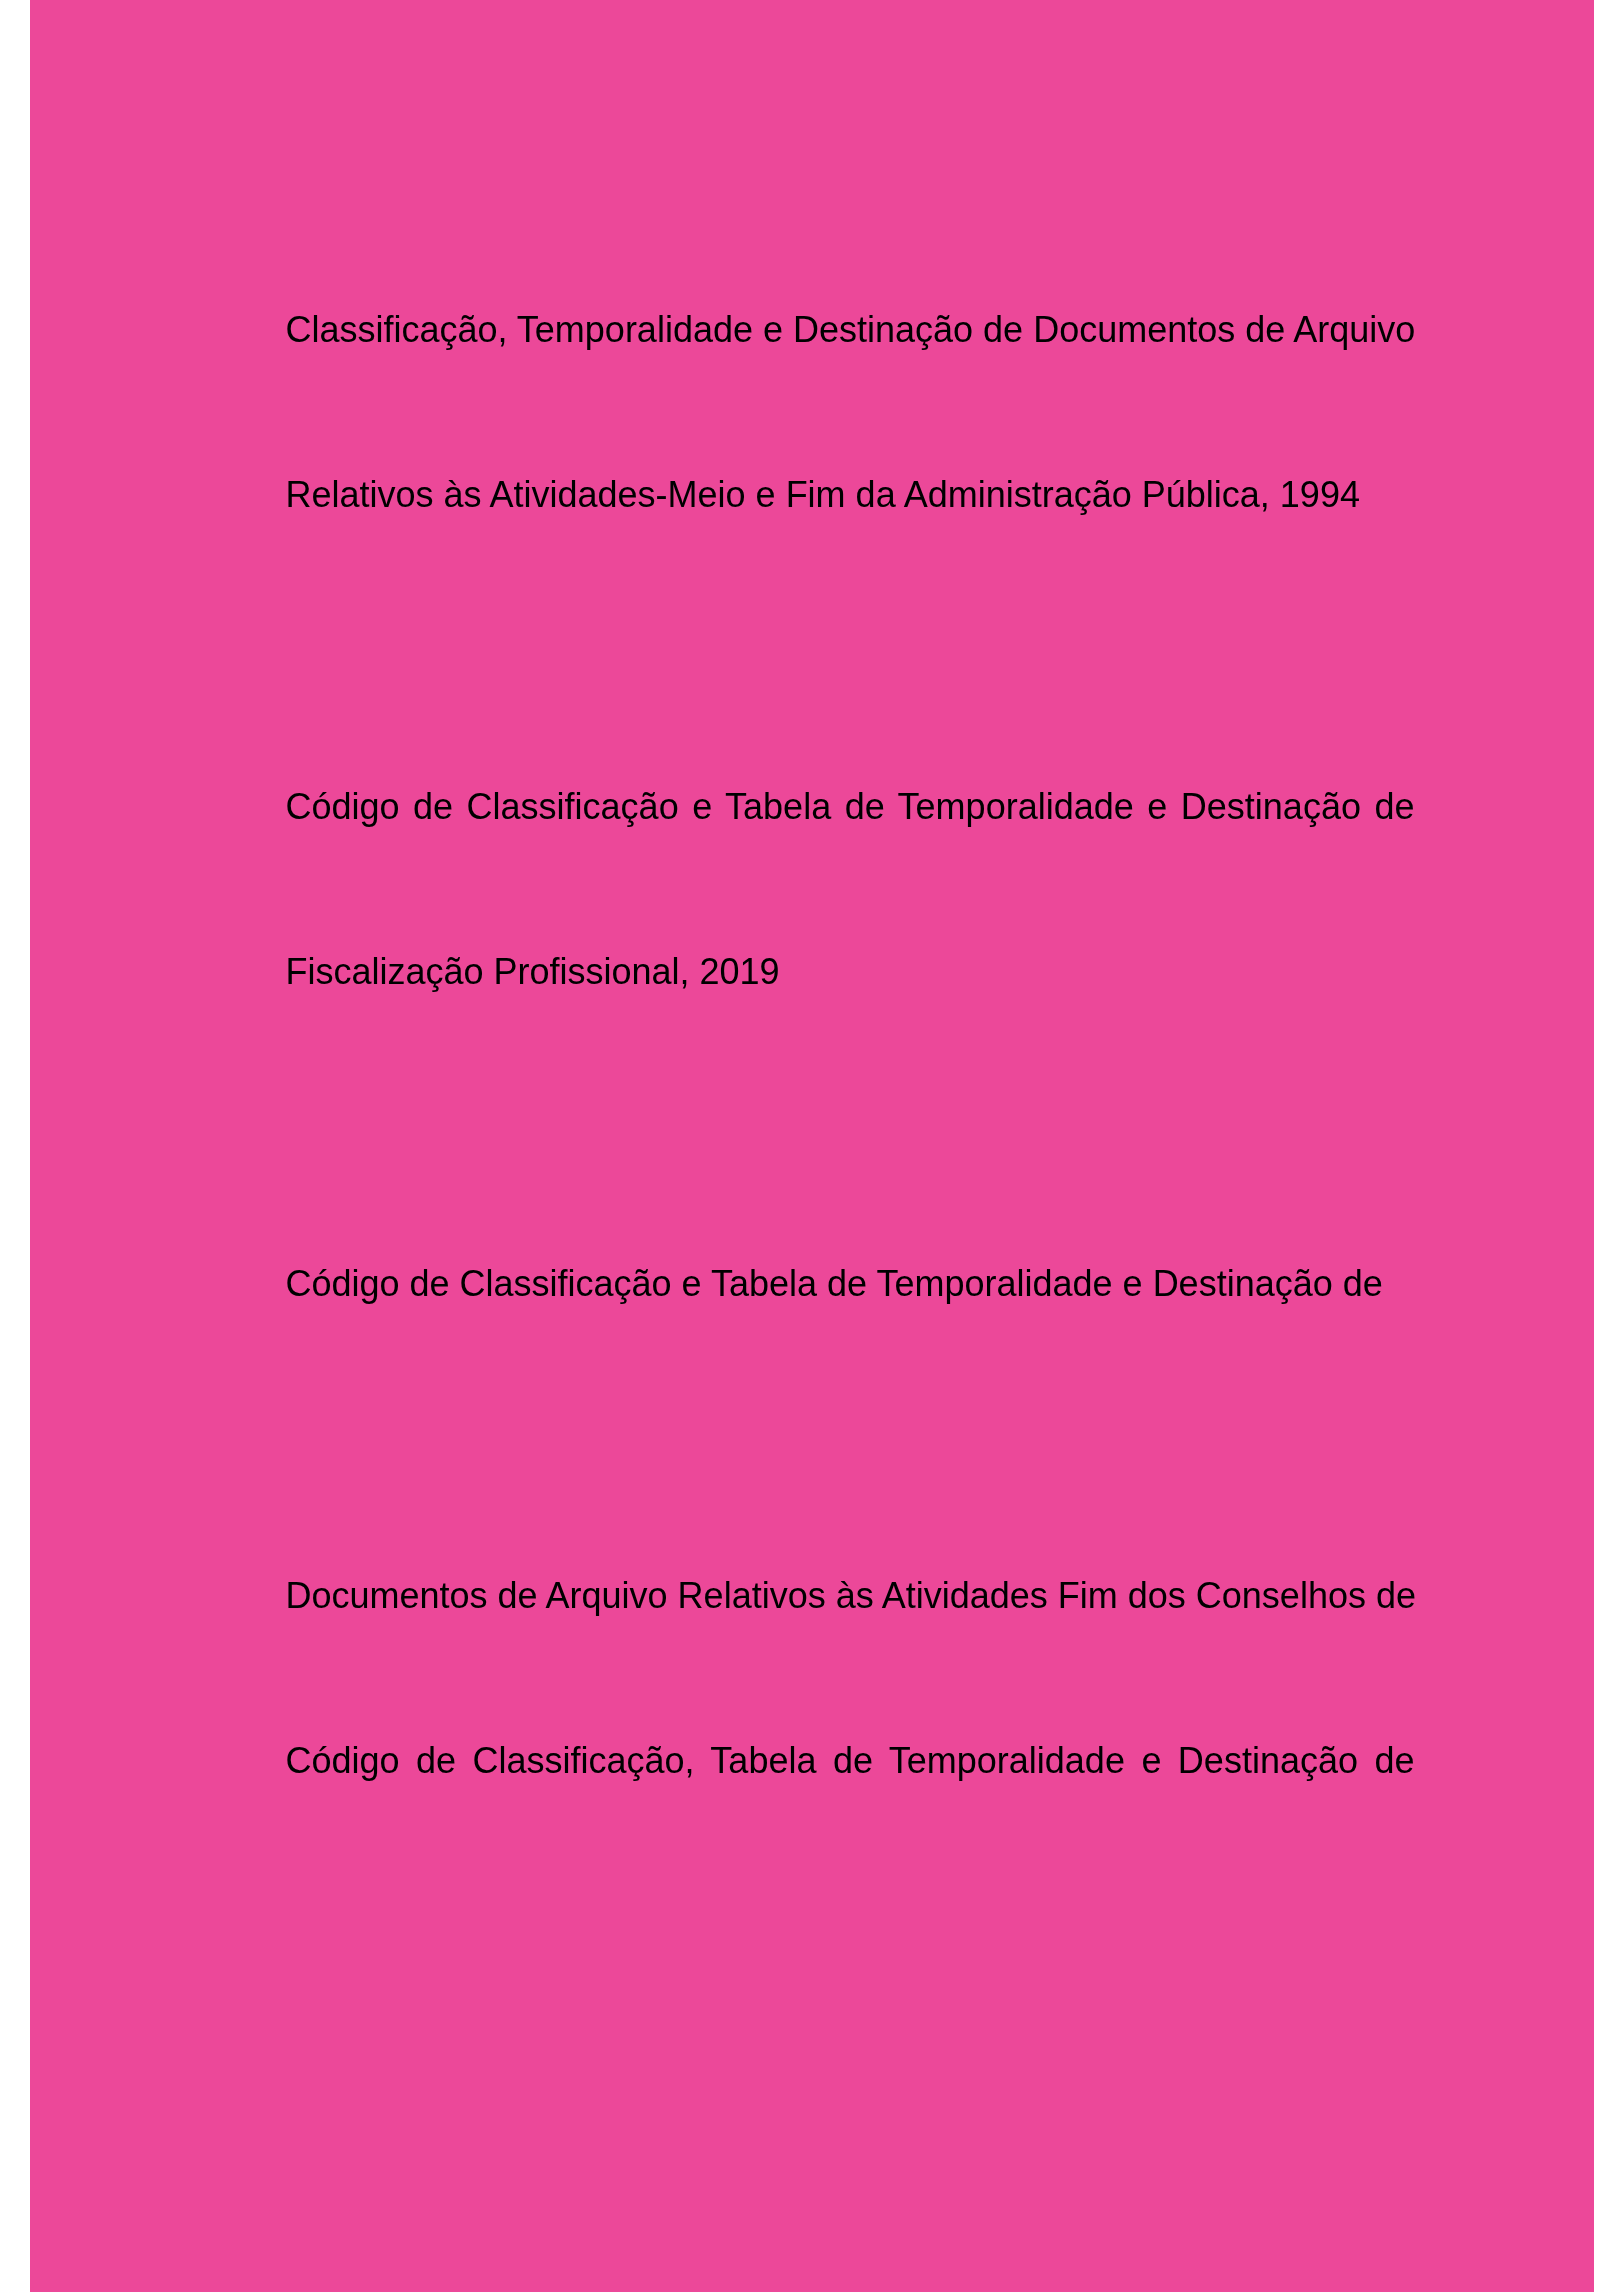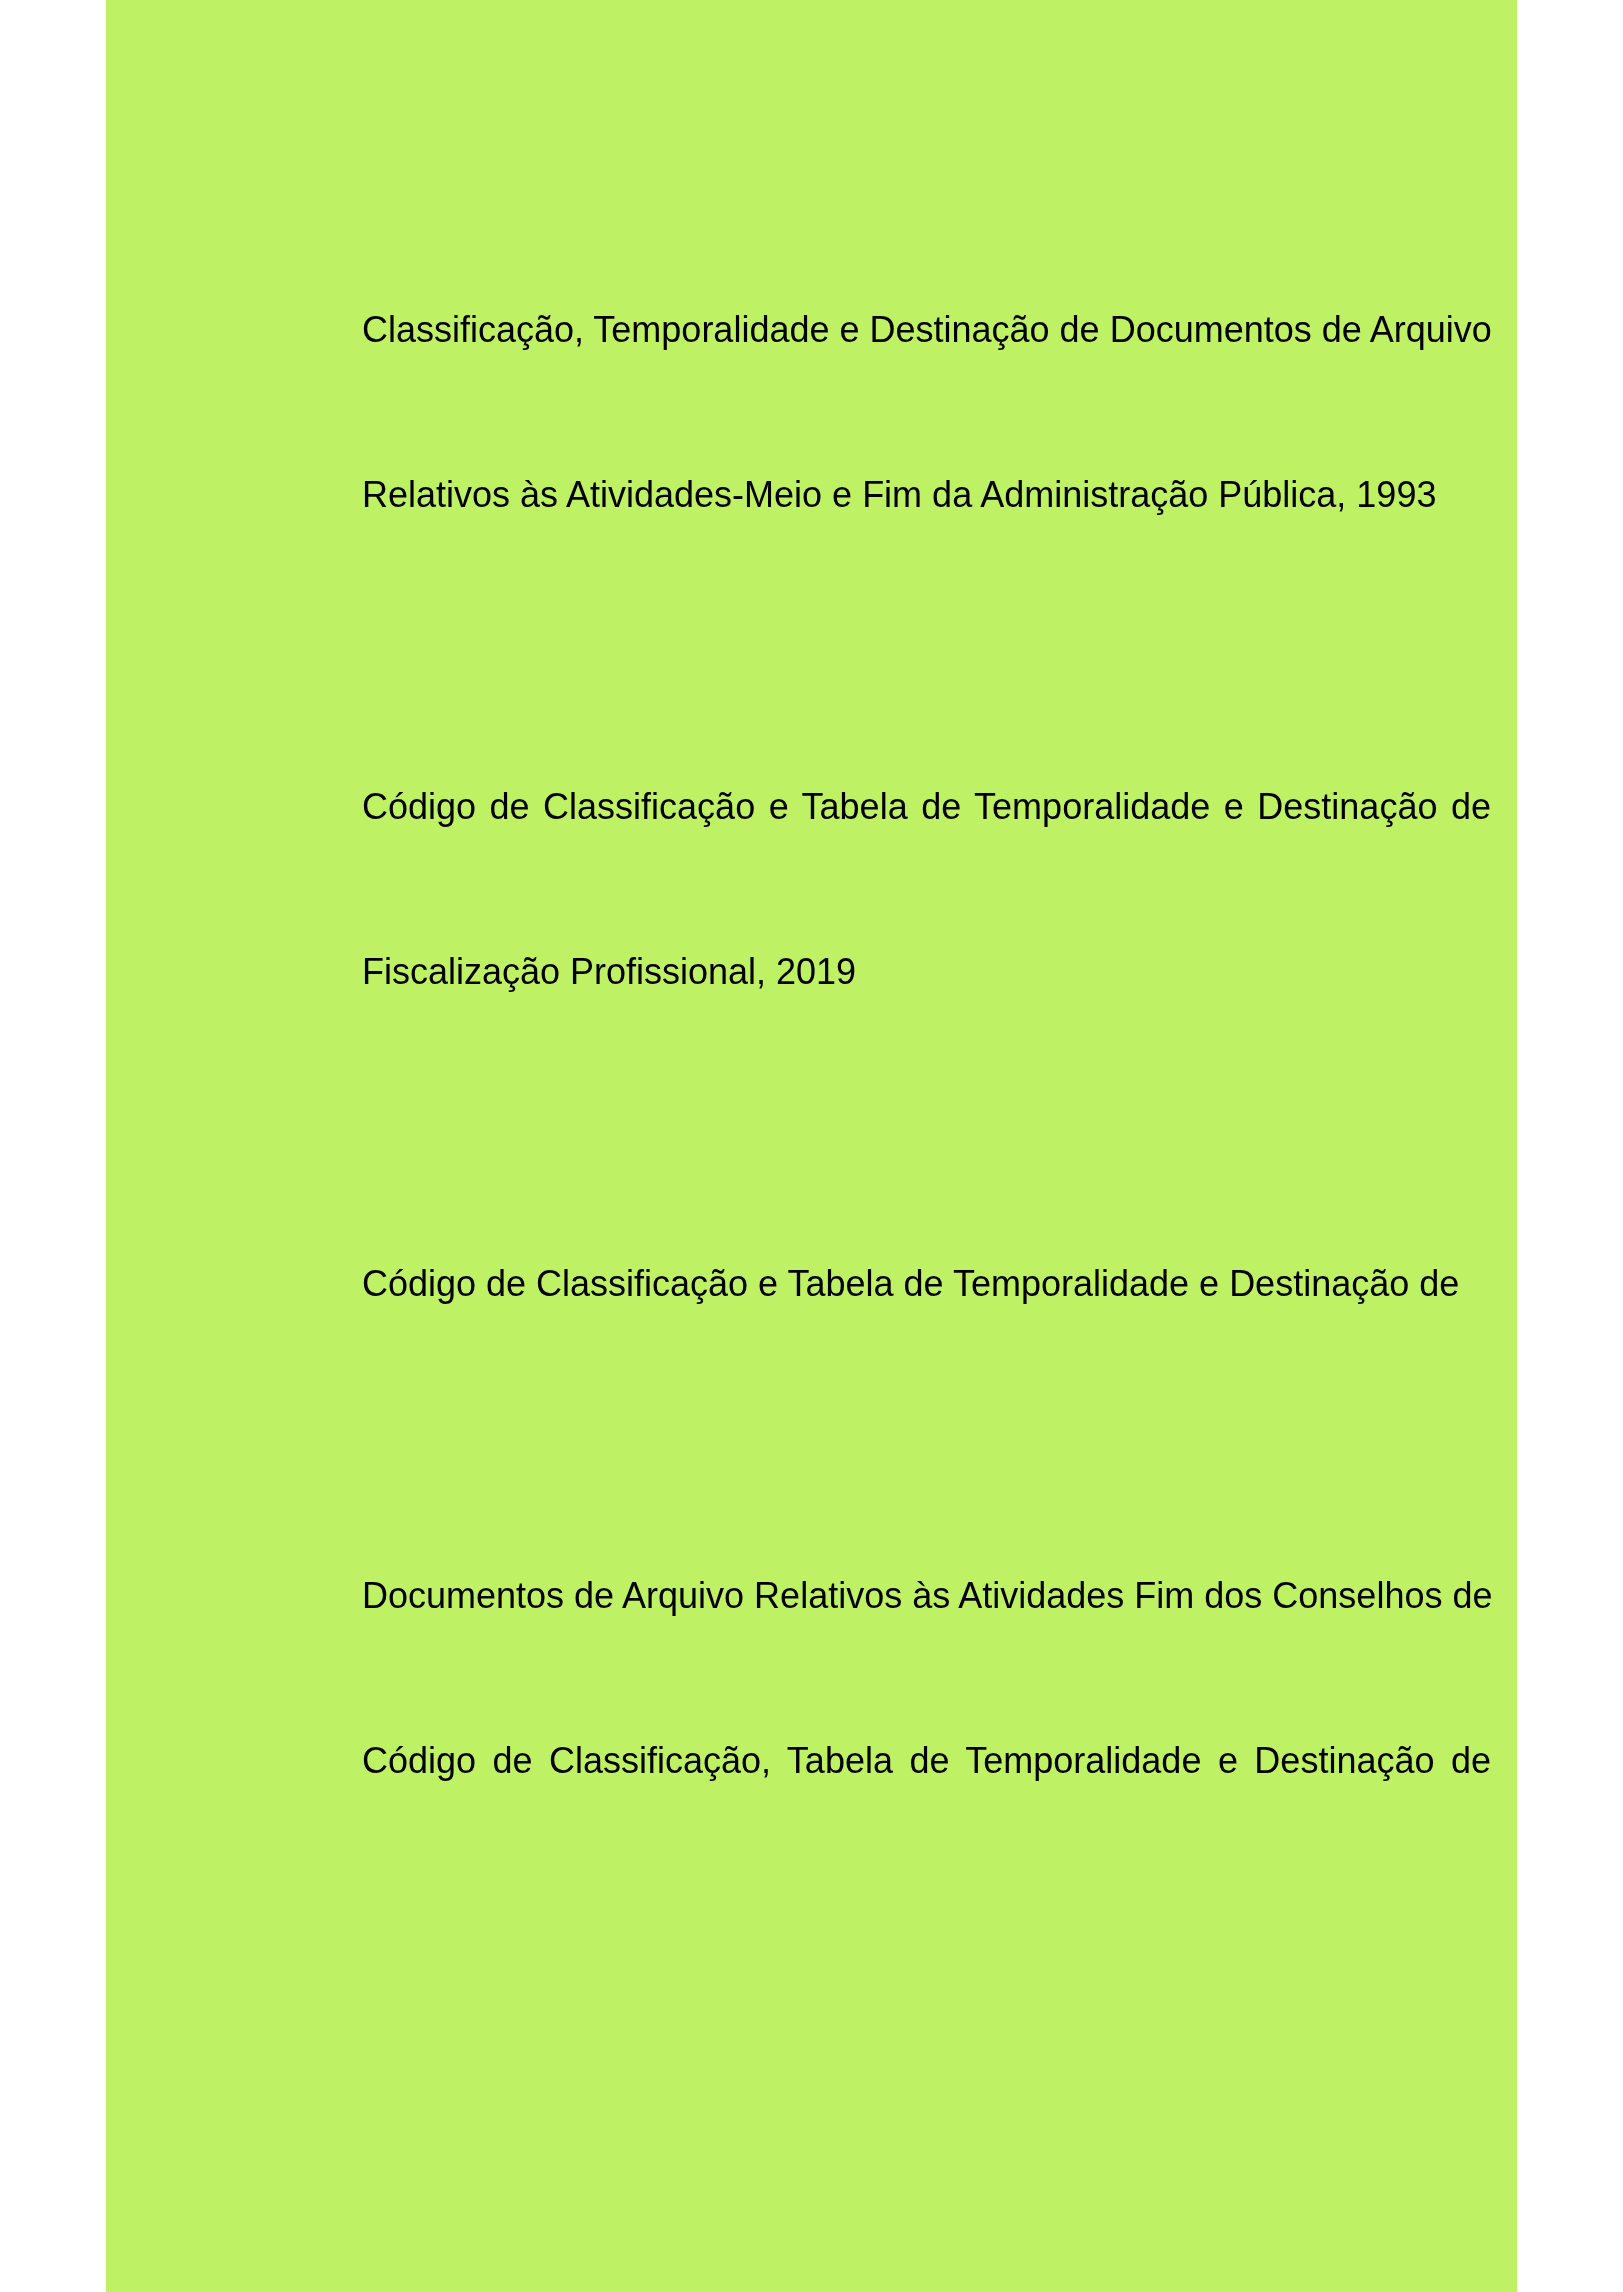--- a/index.html
+++ b/index.html
@@ -4,23 +4,23 @@
 <title>Referências</title>
 <style>
   html, body {
     margin: 0;
     padding: 0;
     background: #ffffff;
   }
 
   .page {
     position: relative;
-    width: 1411px;
+    width: 1564px;
     height: 2293px;
-    background: #bef264;
+    background: #ec4899;
     margin: 0 auto;
     overflow: hidden;
     font-family: "Liberation Sans", sans-serif;
     color: #000000;
     -webkit-font-smoothing: antialiased;
   }
 
   .doc-body {
     position: absolute;
     left: 250px;
@@ -65,21 +65,21 @@
   .indent-1 { padding-left: 5.9px; }
 </style>
 </head>
 <body>
 
 <div class="page">
   <div class="doc-body">
 
     <p class="para gap-a indent-1">
       <span class="lline">Classificação, Temporalidade e Destinação de Documentos de Arquivo</span>
-      <span class="lline">Relativos às Atividades-Meio e Fim da Administração Pública, 1993</span>
+      <span class="lline">Relativos às Atividades-Meio e Fim da Administração Pública, 1994</span>
     </p>
 
     <p class="para gap-a indent-1">
       <span class="jline">Código de Classificação e Tabela de Temporalidade e Destinação de</span>
       <span class="jline-last">Fiscalização Profissional, 2019</span>
     </p>
 
     <p class="para gap-a indent-1">
       <span class="lline">Código de Classificação e Tabela de Temporalidade e Destinação de</span>
     </p>

